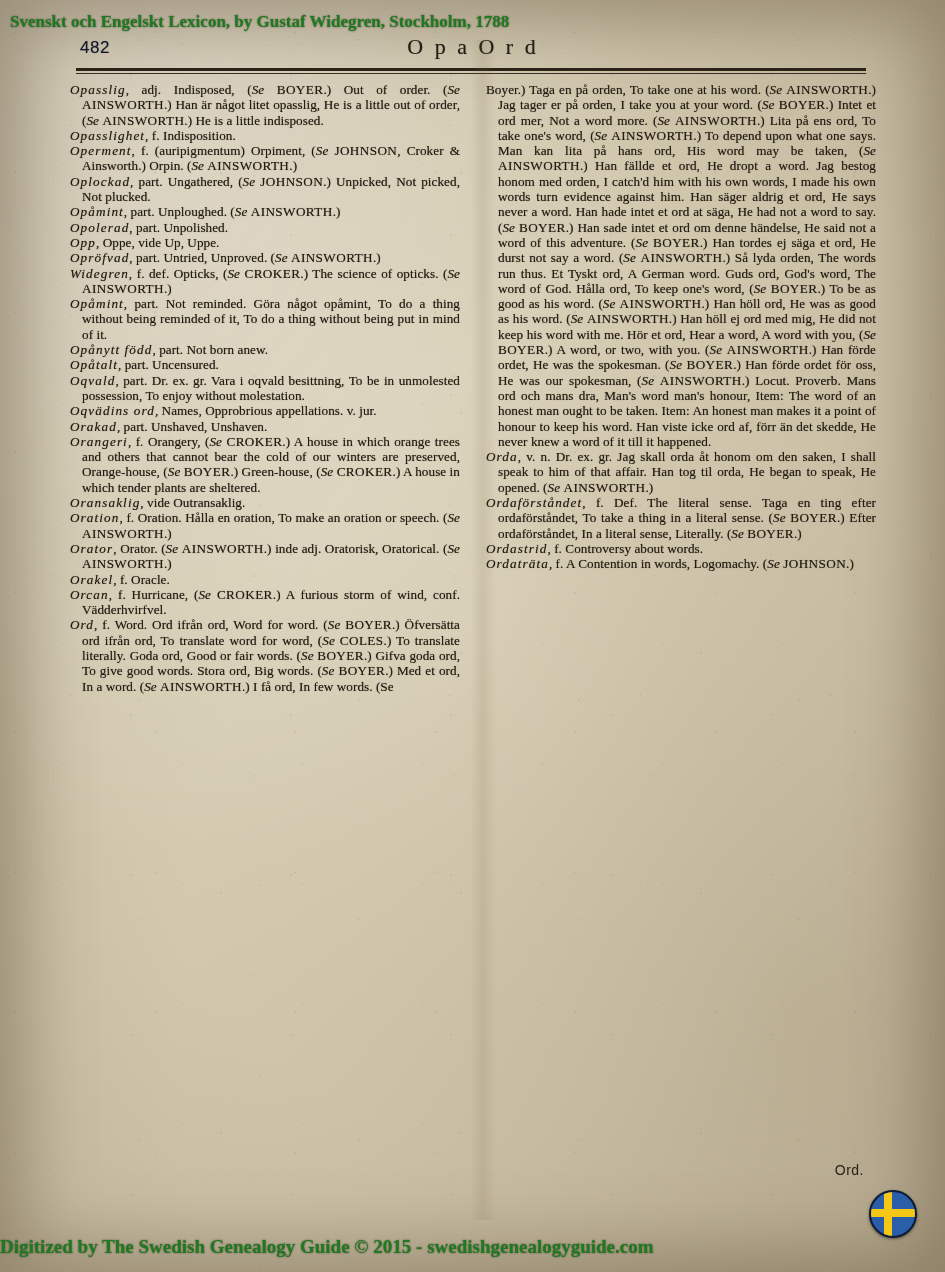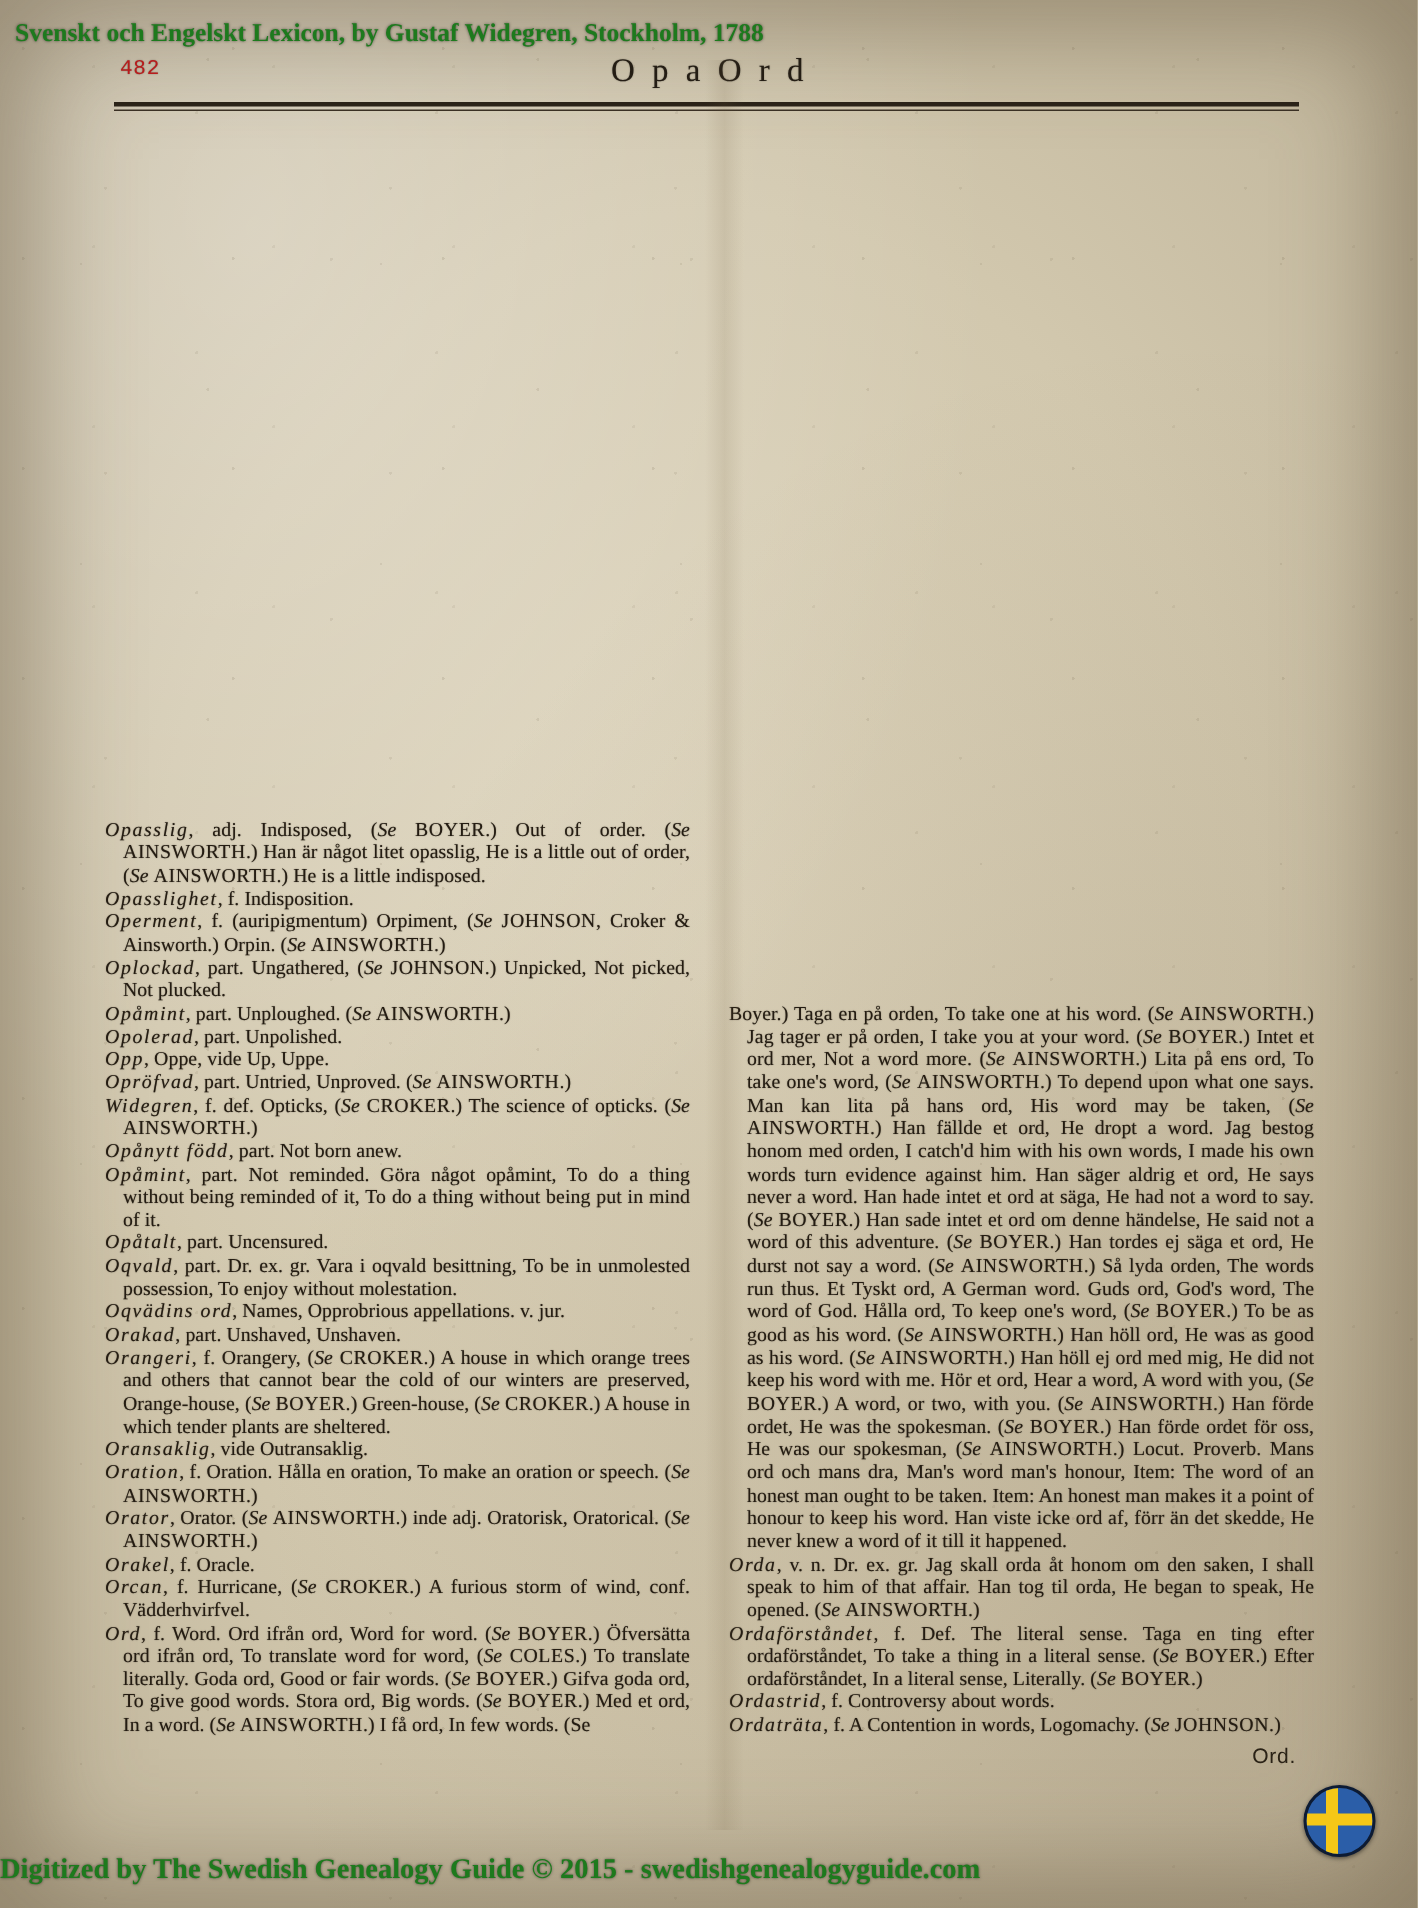--- a/index.html
+++ b/index.html
@@ -59,42 +59,41 @@
     left:64px;top:34px;width:818px;height:1160px;
     z-index:20;
   }
 
   
   #head{
     position:relative;height:36px;
   }
   #folio{
     position:absolute;left:16px;top:4px;
-    font-size:14px;letter-spacing:.5px;color:#b91c1c;
-    font-family:Liberation Mono, monospace;
+    font-size:17px;letter-spacing:.5px;color:#0f172a;
+    font-family:Liberation Sans, sans-serif;
     text-shadow:0 0 1px rgba(0,0,0,.4);
   }
   #runhead{
     position:absolute;left:0;top:0;width:818px;text-align:center;
     font-size:22px;letter-spacing:3px;color:#241d14;
     font-family:"Liberation Serif", serif;
     text-shadow:0 0 1px rgba(0,0,0,.4);
   }
   #rule{
     position:absolute;left:12px;top:34px;width:790px;height:0;
     border-top:3px solid #2b2318;
     border-bottom:1px solid #3a3024;
     padding-bottom:2px;
   }
 
   
   #cols{
     position:absolute;top:48px;left:0;width:818px;height:1075px;
     display:flex;
-    align-items:flex-end;
   }
   .col{
     width:392px;
     padding:0 6px;
     font-size:13.2px;
     line-height:15.3px;
     color:#241c12;
     text-align:justify;
     text-shadow:0 0 .8px rgba(20,14,6,.55);
     letter-spacing:.05px;
@@ -151,22 +150,22 @@
     <div class="col left">
       <p class="entry"><span class="hw">Opasslig</span>, adj. Indisposed, (<span class="it">Se</span> <span class="sc">BOYER</span>.) Out of order. (<span class="it">Se</span> <span class="sc">AINSWORTH</span>.) Han är något litet opasslig, He is a little out of order, (<span class="it">Se</span> <span class="sc">AINSWORTH</span>.) He is a little indisposed.</p>
       <p class="entry"><span class="hw">Opasslighet</span>, f. Indisposition.</p>
       <p class="entry"><span class="hw">Operment</span>, f. (auripigmentum) Orpiment, (<span class="it">Se</span> <span class="sc">JOHNSON</span>, Croker &amp; Ainsworth.) Orpin. (<span class="it">Se</span> <span class="sc">AINSWORTH</span>.)</p>
       <p class="entry"><span class="hw">Oplockad</span>, part. Ungathered, (<span class="it">Se</span> <span class="sc">JOHNSON</span>.) Unpicked, Not picked, Not plucked.</p>
       <p class="entry"><span class="hw">Opåmint</span>, part. Unploughed. (<span class="it">Se</span> <span class="sc">AINSWORTH</span>.)</p>
       <p class="entry"><span class="hw">Opolerad</span>, part. Unpolished.</p>
       <p class="entry"><span class="hw">Opp</span>, Oppe, vide Up, Uppe.</p>
       <p class="entry"><span class="hw">Opröfvad</span>, part. Untried, Unproved. (<span class="it">Se</span> <span class="sc">AINSWORTH</span>.)</p>
       <p class="entry"><span class="hw">Widegren</span>, f. def. Opticks, (<span class="it">Se</span> <span class="sc">CROKER</span>.) The science of opticks. (<span class="it">Se</span> <span class="sc">AINSWORTH</span>.)</p>
+      <p class="entry"><span class="hw">Opåmint</span>, part. Not reminded. Göra något opåmint, To do a thing without being reminded of it, To do a thing without being put in mind of it.</p>
       <p class="entry"><span class="hw">Opånytt född</span>, part. Not born anew.</p>
-      <p class="entry"><span class="hw">Opåmint</span>, part. Not reminded. Göra något opåmint, To do a thing without being reminded of it, To do a thing without being put in mind of it.</p>
       <p class="entry"><span class="hw">Opåtalt</span>, part. Uncensured.</p>
       <p class="entry"><span class="hw">Oqvald</span>, part. Dr. ex. gr. Vara i oqvald besittning, To be in unmolested possession, To enjoy without molestation.</p>
       <p class="entry"><span class="hw">Oqvädins ord</span>, Names, Opprobrious appellations. v. jur.</p>
       <p class="entry"><span class="hw">Orakad</span>, part. Unshaved, Unshaven.</p>
       <p class="entry"><span class="hw">Orangeri</span>, f. Orangery, (<span class="it">Se</span> <span class="sc">CROKER</span>.) A house in which orange trees and others that cannot bear the cold of our winters are preserved, Orange-house, (<span class="it">Se</span> <span class="sc">BOYER</span>.) Green-house, (<span class="it">Se</span> <span class="sc">CROKER</span>.) A house in which tender plants are sheltered.</p>
       <p class="entry"><span class="hw">Oransaklig</span>, vide Outransaklig.</p>
       <p class="entry"><span class="hw">Oration</span>, f. Oration. Hålla en oration, To make an oration or speech. (<span class="it">Se</span> <span class="sc">AINSWORTH</span>.)</p>
       <p class="entry"><span class="hw">Orator</span>, Orator. (<span class="it">Se</span> <span class="sc">AINSWORTH</span>.) inde adj. Oratorisk, Oratorical. (<span class="it">Se</span> <span class="sc">AINSWORTH</span>.)</p>
       <p class="entry"><span class="hw">Orakel</span>, f. Oracle.</p>
       <p class="entry"><span class="hw">Orcan</span>, f. Hurricane, (<span class="it">Se</span> <span class="sc">CROKER</span>.) A furious storm of wind, conf. Vädderhvirfvel.</p>

